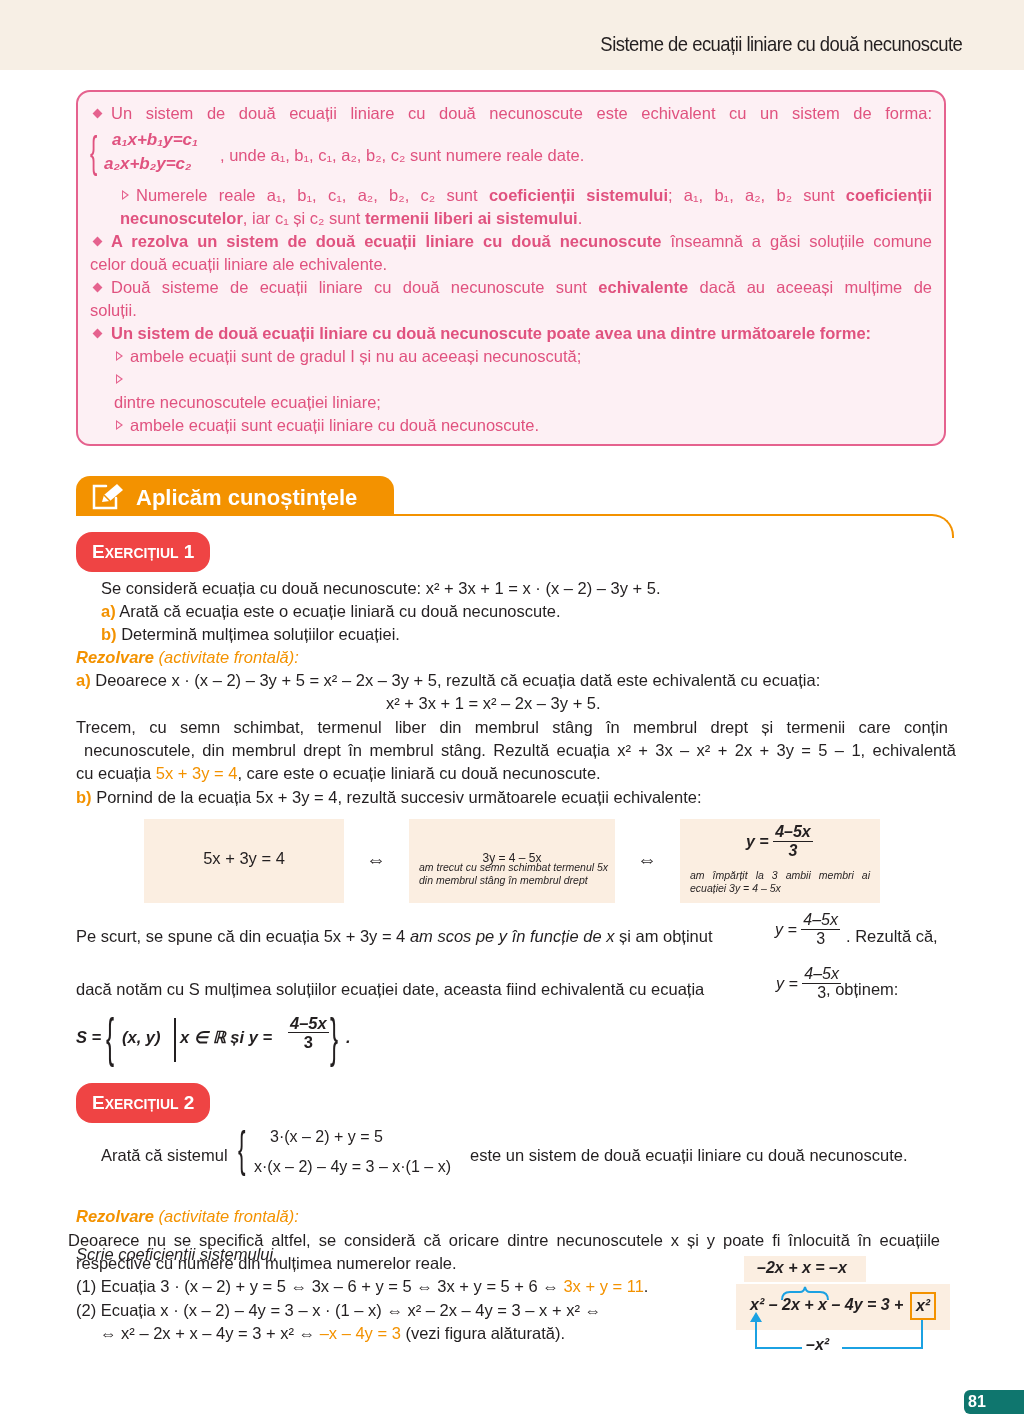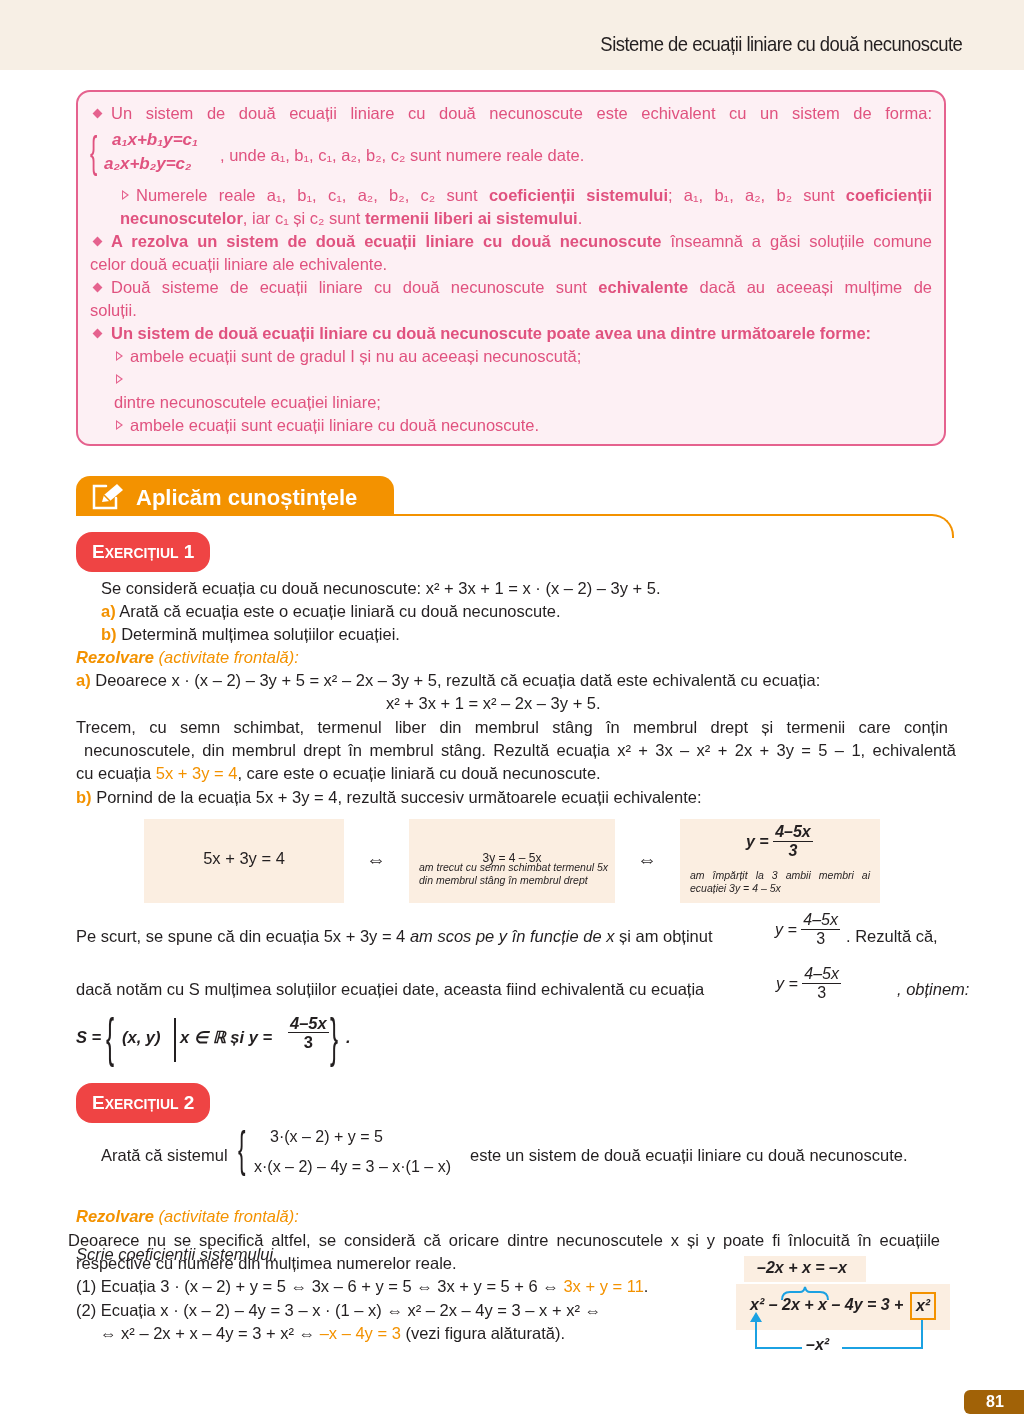--- a/index.html
+++ b/index.html
@@ -25,21 +25,21 @@
   .ex-badge .sc{font-size:14px;}
   .t{position:absolute;font-size:16.5px;line-height:22px;white-space:nowrap;}
   .t i{font-style:italic;}
   .org{color:#f39200;}
   .orgb{color:#f39200;font-weight:bold;}
   .justline{text-align:justify;text-align-last:justify;}
   .box{background:#fbeee1;position:absolute;}
   .frac{display:inline-block;vertical-align:middle;text-align:center;}
   .frac .n{display:block;border-bottom:1.5px solid #231f20;padding:0 2px;line-height:18px;}
   .frac .d{display:block;line-height:18px;}
-  .pnum{right:0;top:1390px;width:60px;height:24px;background:#a16207;color:#fff;font-weight:bold;font-size:16px;line-height:24px;padding-left:22px;box-sizing:border-box;border-radius:6px 0 0 6px;}
+  .pnum{right:0;top:1390px;width:60px;height:24px;background:#0f766e;color:#fff;font-weight:bold;font-size:16px;line-height:24px;padding-left:4px;box-sizing:border-box;border-radius:6px 0 0 6px;}
 </style>
 </head>
 <body>
 
 <div class="abs header-band"></div>
 <div class="abs header-title">Sisteme de ecuații liniare cu două necunoscute</div>
 
 <div class="abs theory">
   <div class="ln just" style="top:10px;"><span class="bul"></span><span>Un sistem de două ecuații liniare cu două necunoscute este echivalent cu un sistem de forma:</span></div>
   <div class="sys">
@@ -109,21 +109,21 @@
 <div class="abs" style="left:775px;top:911px;font-size:16px;font-style:italic;">
   <span style="vertical-align:middle;">y =</span>
   <span class="frac"><span class="n">4–5x</span><span class="d" style="font-style:normal;">3</span></span>
 </div>
 <div class="t" style="left:846px;top:925px;">. Rezultă că,</div>
 <div class="t" style="left:76px;top:978px;">dacă notăm cu S mulțimea soluțiilor ecuației date, aceasta fiind echivalentă cu ecuația</div>
 <div class="abs" style="left:776px;top:965px;font-size:16px;font-style:italic;">
   <span style="vertical-align:middle;">y =</span>
   <span class="frac"><span class="n">4–5x</span><span class="d" style="font-style:normal;">3</span></span>
 </div>
-<div class="t" style="left:897px;top:978px;font-style:italic;">, obținem:</div>
+<div class="t" style="left:826px;top:978px;">, obținem:</div>
 
 <div class="abs" style="left:76px;top:1012px;height:56px;font-size:16.5px;font-weight:bold;font-style:italic;white-space:nowrap;">
   <span style="position:absolute;left:0;top:16px;">S =</span>
   <span style="position:absolute;left:30px;top:-6px;font-size:54px;font-weight:normal;font-style:normal;transform:scaleX(0.45);transform-origin:left;">{</span>
   <span style="position:absolute;left:46px;top:16px;">(x, y)</span>
   <span style="position:absolute;left:98px;top:6px;width:1.5px;height:44px;background:#231f20;"></span>
   <span style="position:absolute;left:104px;top:16px;">x ∈ ℝ și y =</span>
   <span class="frac" style="position:absolute;left:212px;top:2px;">
       <span class="n">4–5x</span>
       <span class="d" style="font-style:normal;">3</span>

